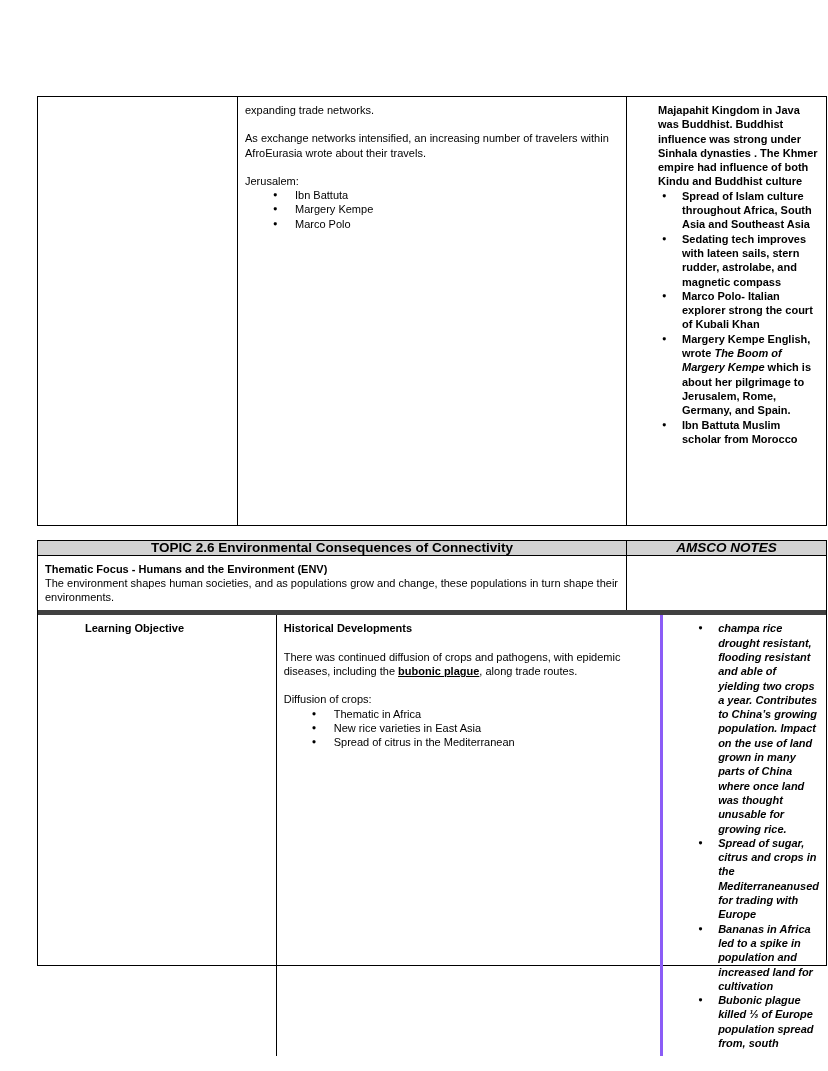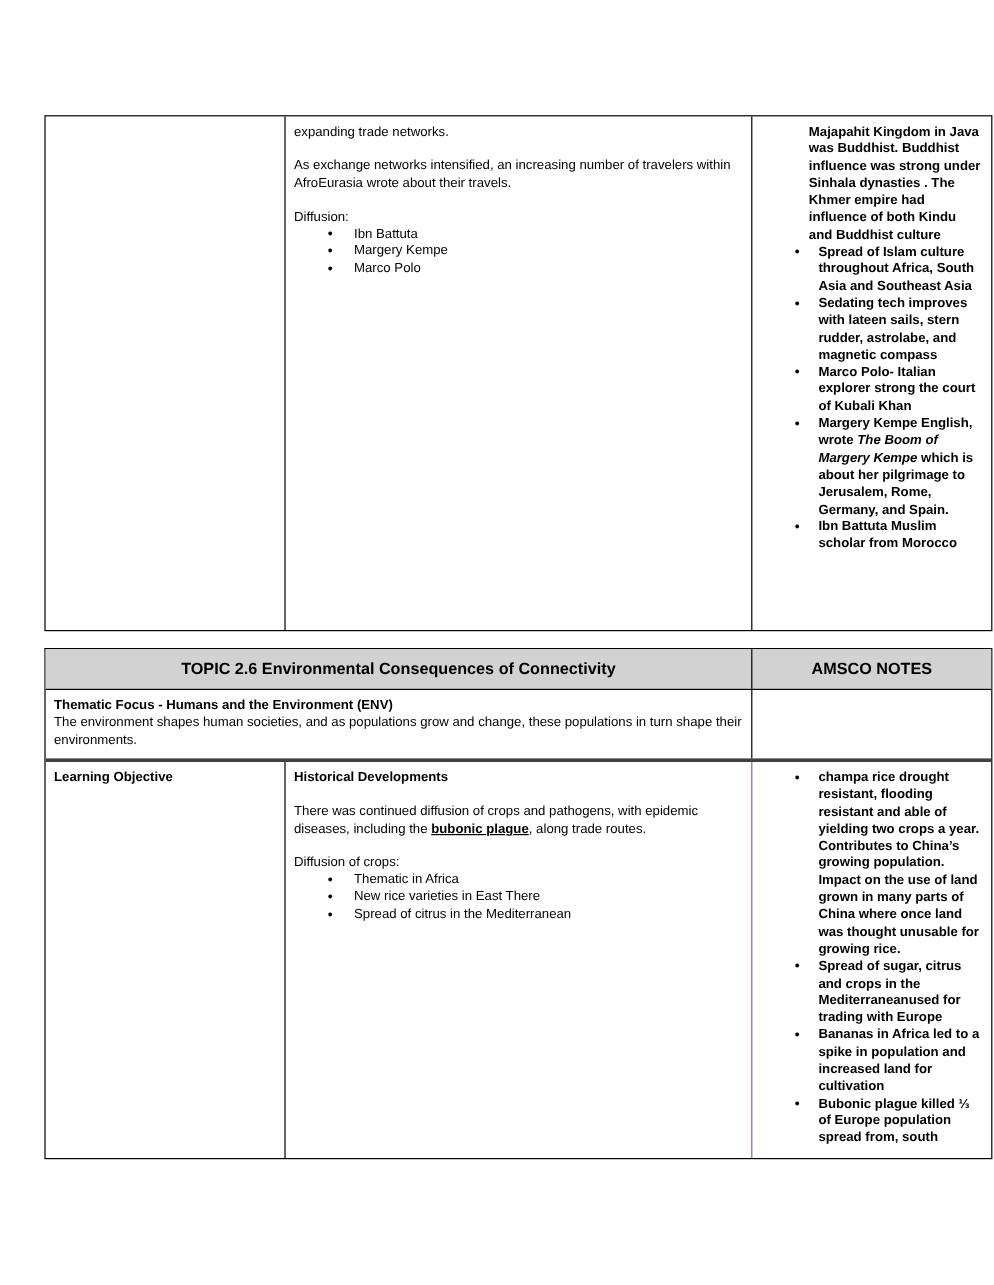--- a/index.html
+++ b/index.html
@@ -13,55 +13,55 @@
   .cell { box-sizing:border-box; padding:6px 7px; font-size:11px; line-height:14.3px; }
   .c1 { width:200px; border-right:1px solid #000; }
   .c2 { width:389px; border-right:1px solid #000; }
   .c3 { flex:1; }
 
   .amsco { font-weight:bold; }
 
   .row { display:flex; box-sizing:border-box; }
   .row-hdr { height:34px; border-bottom:1px solid #000; background:#d2d2d2; }
   .cell-main { width:589px; border-right:1px solid #000; box-sizing:border-box; }
-  .cell-amsco { flex:1; box-sizing:border-box; }
+  .cell-amsco { flex:1; box-sizing:border-box;font-style:italic; }
   .row-hdr .cell { display:flex; align-items:center; justify-content:center; padding:0; font-weight:bold; font-size:13.5px; line-height:1; }
-  .row-thematic { height:60px; border-bottom:3px solid #404040; }
-  .row-body { flex:1; }
+  .row-thematic { height:60px; border-bottom:5px solid #404040; }
+  .row-body { flex:1;margin-left:40px; }
   .lo { width:200px; border-right:1px solid #000; }
-  .hd { width:389px; border-right:1px solid #8b5cf6; }
+  .hd { width:389px; border-right:3px solid #8b5cf6; }
 
   p { margin:0; }
   .sp { height:14px; }
   .b { font-weight:bold; }
   .it { font-style:italic; }
   .bu { font-weight:bold; text-decoration:underline; }
 
   ul { margin:0; padding:0; list-style:none; }
   li { display:flex; }
   .blt { flex:none; width:22px; margin-left:28px; }
   .blt::before { content:"\25CF"; font-size:7.5px; line-height:14.3px; display:block; }
   .txt { flex:1; }
   .amsco .blt { width:20px; }
-  .cont { margin-left:40px; }
+  .cont { margin-left:24px; }
 </style>
 </head>
 <body>
 
 <div class="page">
 
   <div class="tbl tbl1">
     <div class="cell c1"></div>
 
     <div class="cell c2">
       <p>expanding trade networks.</p>
       <div class="sp"></div>
       <p>As exchange networks intensified, an increasing number of travelers within AfroEurasia wrote about their travels.</p>
       <div class="sp"></div>
-      <p>Diffusion:</p>
+      <p>Jerusalem:</p>
       <ul>
         <li>
             <span class="blt"></span>
             <span class="txt">Ibn Battuta</span>
           </li>
         <li>
             <span class="blt"></span>
             <span class="txt">Margery Kempe</span>
           </li>
         <li>
@@ -125,21 +125,21 @@
         <p><span>There was continued diffusion of crops and pathogens, with epidemic diseases, including the </span><span class="bu">bubonic plague</span><span>, along trade routes.</span></p>
         <div class="sp"></div>
         <p>Diffusion of crops:</p>
         <ul>
           <li>
               <span class="blt"></span>
               <span class="txt">Thematic in Africa</span>
             </li>
           <li>
               <span class="blt"></span>
-              <span class="txt">New rice varieties in East There</span>
+              <span class="txt">New rice varieties in East Asia</span>
             </li>
           <li>
               <span class="blt"></span>
               <span class="txt">Spread of citrus in the Mediterranean</span>
             </li>
         </ul>
       </div>
 
       <div class="cell cell-amsco amsco">
         <ul>

